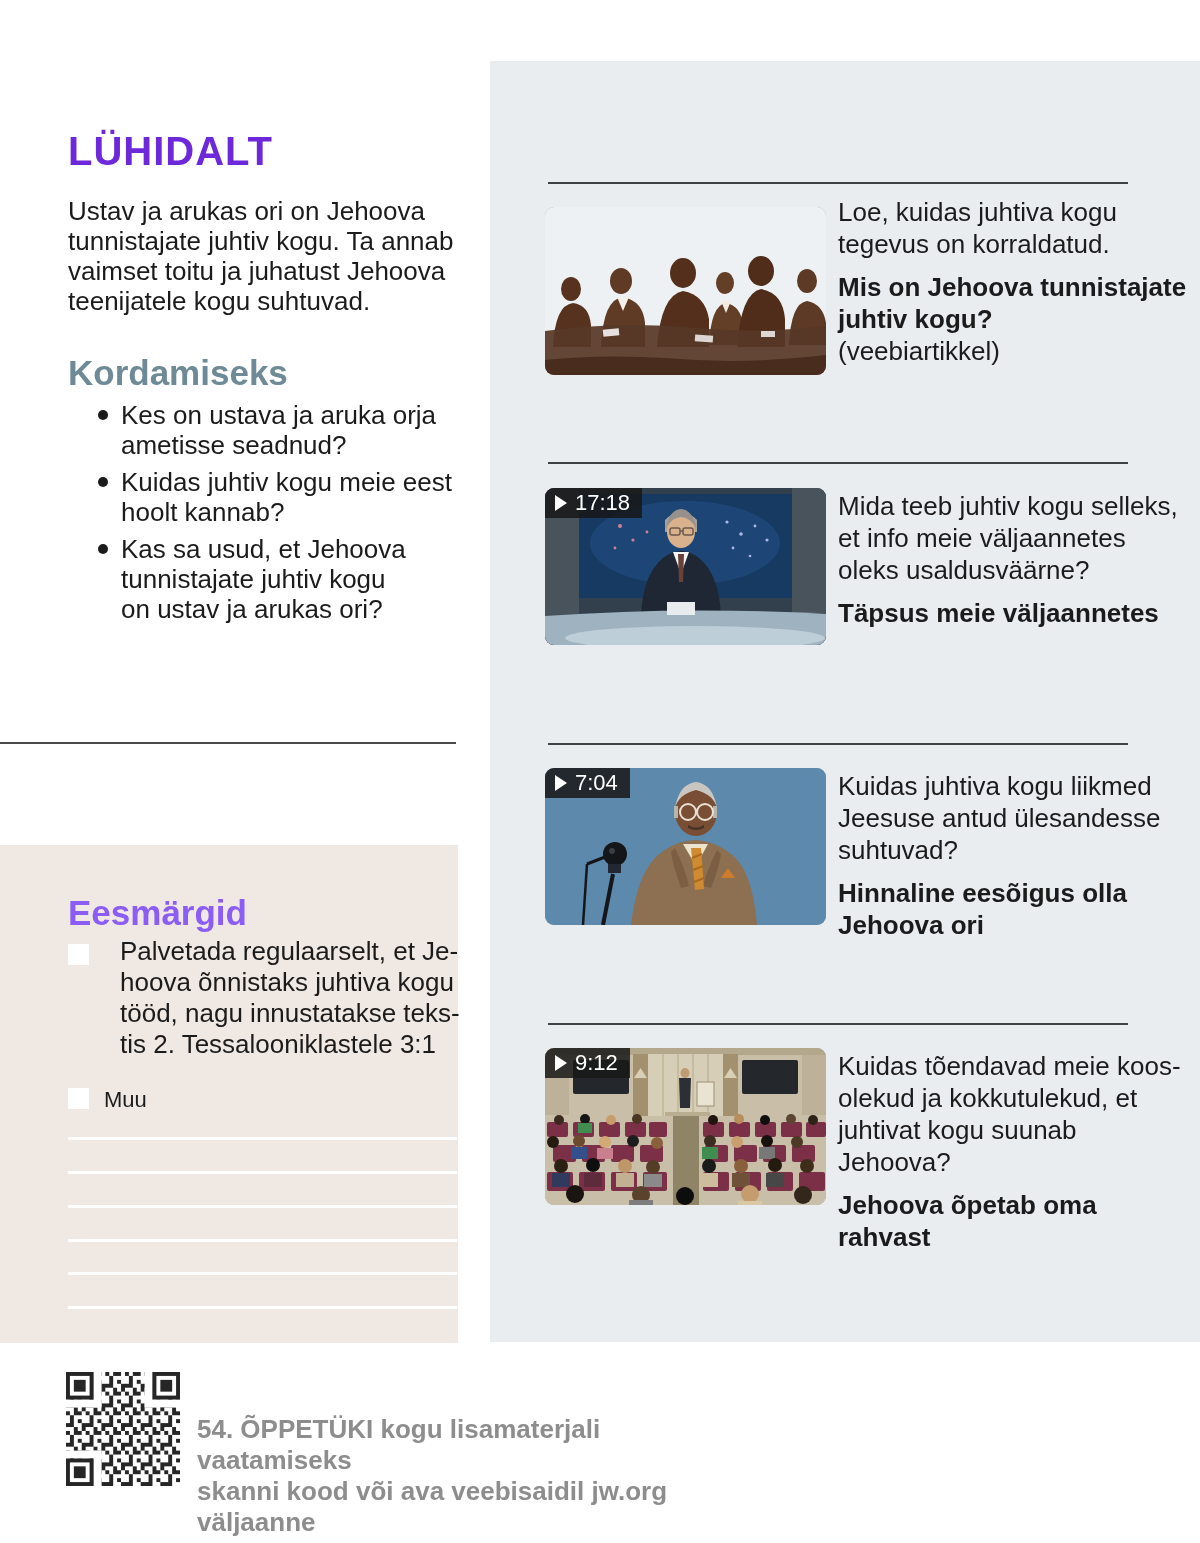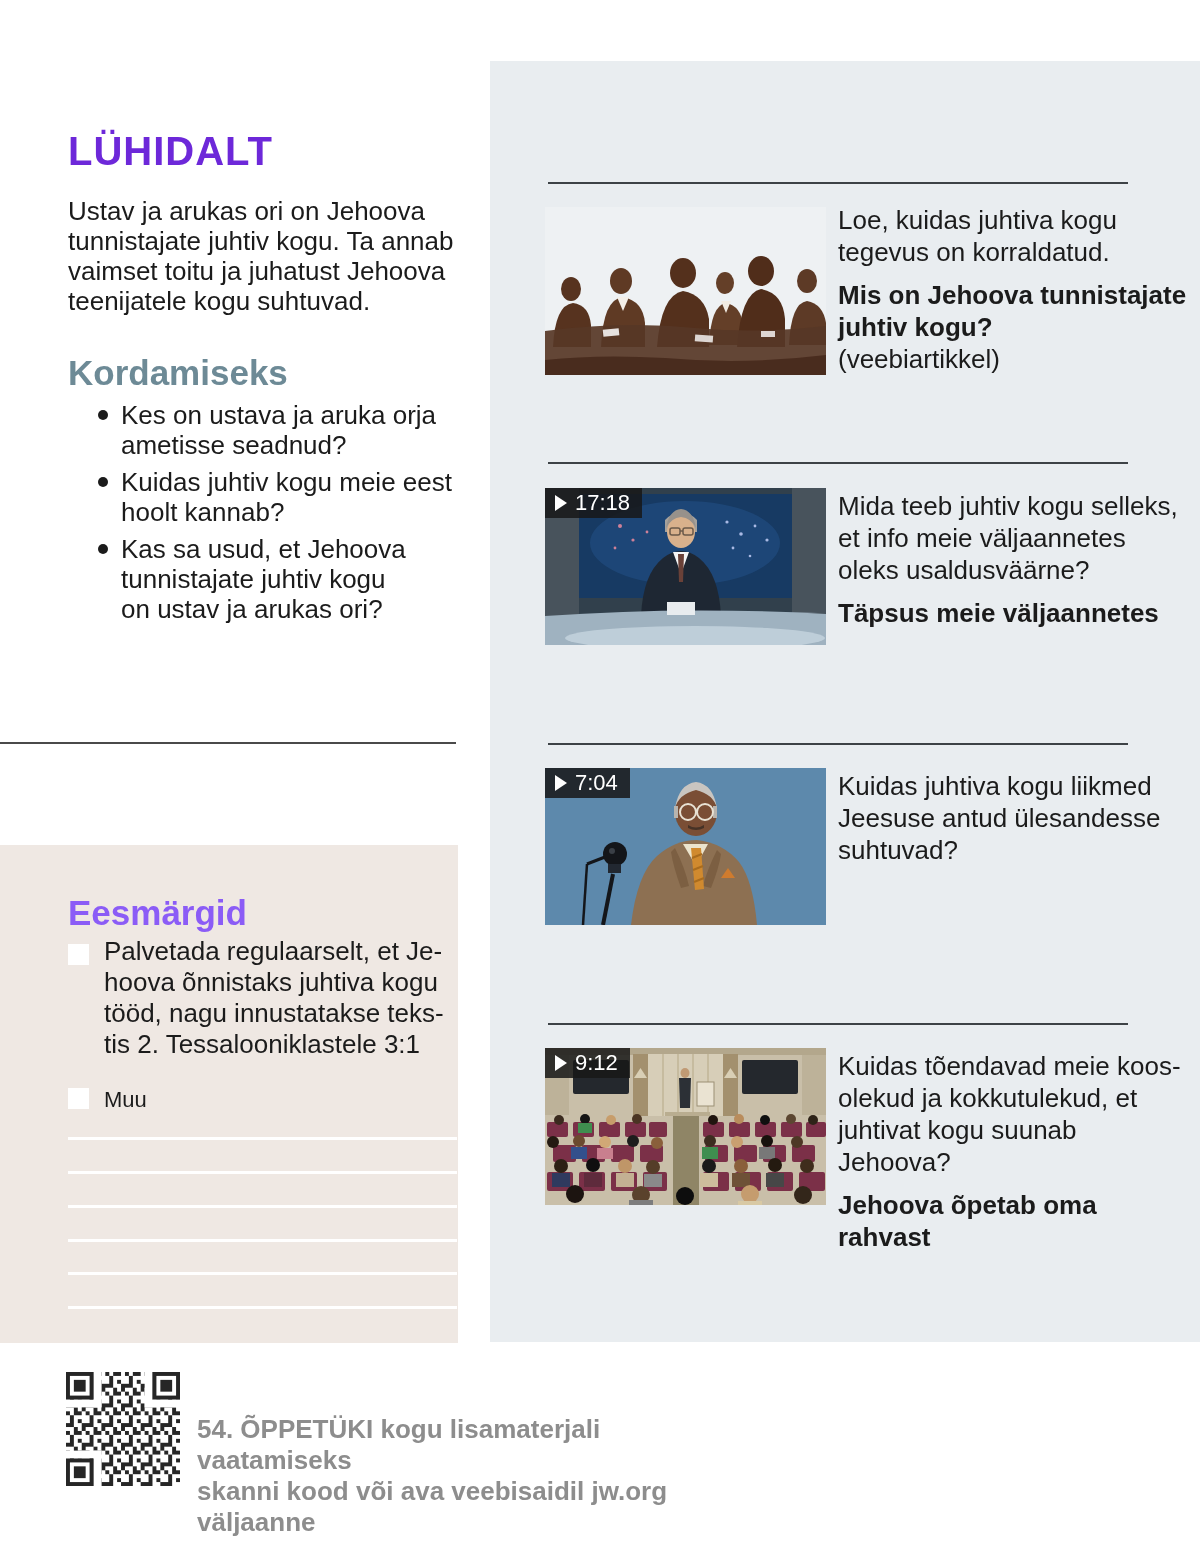--- a/index.html
+++ b/index.html
@@ -19,30 +19,30 @@
                   border-radius:50%;background:#1b1b1b;}
   .left-rule{left:0;top:742px;width:456px;height:2px;background:#4a4a4a;}
   .date-label{left:68px;top:766px;font-size:26px;}
 
   
   .goals-box{left:0;top:845px;width:458px;height:498px;background:#efe8e3;}
   .goals-heading{left:68px;top:864px;font-size:35px;font-weight:700;color:#8b5cf6;}
   .checkbox{width:21px;height:21px;background:#ffffff;}
   .cb1{left:68px;top:944px;}
   .cb2{left:68px;top:1088px;}
-  .goal-text1{left:104px;top:936px;width:350px;font-size:26px;line-height:31px;}
+  .goal-text1{left:120px;top:936px;width:350px;font-size:26px;line-height:31px;}
   .goal-text2{left:104px;top:1084px;width:350px;font-size:22px;line-height:31px;}
   .wline{left:68px;width:389px;height:3px;background:#ffffff;}
 
   
   .watch-panel{left:490px;top:61px;width:710px;height:1281px;background:#e9edf0;}
   .watch-heading{left:548px;top:108px;font-size:30px;font-weight:700;color:#6e7d87;
                  letter-spacing:9px;}
   .rule{left:548px;width:580px;height:2px;background:#3d4246;}
-  .thumb{left:545px;width:281px;overflow:hidden;background:#9aa4ab;}
+  .thumb{left:545px;width:281px;overflow:hidden;background:#9aa4ab;border-radius:9px;}
   .thumb svg{display:block;}
   .badge{position:absolute;left:0;top:0;display:flex;align-items:center;gap:8px;
          background:rgba(24,24,24,.85);color:#fff;height:30px;padding:0 12px 0 10px;
          font-size:22px;font-weight:400;}
   .play{width:0;height:0;border-left:12px solid #ffffff;border-top:8px solid transparent;
         border-bottom:8px solid transparent;}
   .itext{left:838px;width:352px;}
   .desc{font-size:26px;line-height:32px;white-space:pre-line;}
   .ititle{font-size:26px;line-height:32px;font-weight:700;margin-top:11px;white-space:pre-line;}
   .inote{font-size:26px;line-height:32px;}
@@ -116,21 +116,21 @@
         <path d="M192,140 Q196,86 216,82 Q238,86 240,112 L240,140 Z" fill="#502d1a"></path>
       <ellipse cx="262" cy="74" rx="10" ry="12" fill="#5d3a26"></ellipse>
         <path d="M244,138 Q246,96 262,94 Q278,97 281,116 L281,138 Z" fill="#5d3a26"></path>
       <path d="M0,168 L0,124 Q80,114 150,121 Q215,127 281,119 L281,168 Z" fill="#573726" opacity="0.92"></path>
       <rect x="58" y="122" width="16" height="7" fill="#ffffff" opacity="0.85" transform="rotate(-6 66 125)"></rect>
       <rect x="150" y="128" width="18" height="7" fill="#ffffff" opacity="0.8" transform="rotate(4 159 131)"></rect>
       <rect x="216" y="124" width="14" height="6" fill="#ffffff" opacity="0.8"></rect>
       <path d="M0,168 L281,168 L281,148 Q200,158 120,151 Q55,147 0,153 Z" fill="#3e2114" opacity="0.7"></path>
     </svg>
   </div>
-  <div class="abs itext" style="top:204px">
+  <div class="abs itext" style="top:196px">
     <div class="desc">Loe, kuidas juhtiva kogu
 tegevus on korraldatud.</div>
     <div class="ititle">Mis on Jehoova tunnistajate
 juhtiv kogu?</div>
     <div class="inote">(veebiartikkel)</div>
   </div>
 
   <div class="abs thumb" style="top:488px;height:157px">
     <svg width="281" height="157" viewBox="0 0 281 157">
       <rect width="281" height="157" fill="#31404c"></rect>
@@ -212,20 +212,22 @@
     </svg>
     <div class="badge">
       <span class="play"></span>
       <span>7:04</span>
     </div>
   </div>
   <div class="abs itext" style="top:770px">
     <div class="desc">Kuidas juhtiva kogu liikmed
 Jeesuse antud ülesandesse
 suhtuvad?</div>
+    <div class="ititle">Hinnaline eesõigus olla
+Jehoova ori</div>
   </div>
 
   <div class="abs thumb" style="top:1048px;height:157px">
     <svg width="281" height="157" viewBox="0 0 281 157">
       <rect width="281" height="157" fill="#c9bfa9"></rect>
       <rect width="281" height="7" fill="#b3a78c"></rect>
       <rect x="0" y="7" width="24" height="60" fill="#bdb299"></rect>
         <rect x="257" y="7" width="24" height="60" fill="#bdb299"></rect>
       <rect x="28" y="12" width="56" height="34" rx="2" fill="#24282d"></rect>
       <rect x="197" y="12" width="56" height="34" rx="2" fill="#24282d"></rect>

